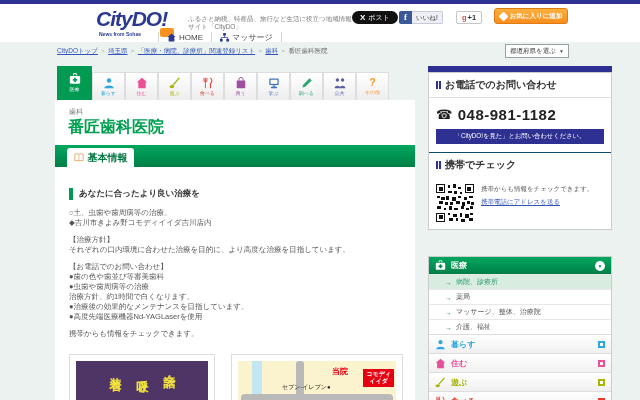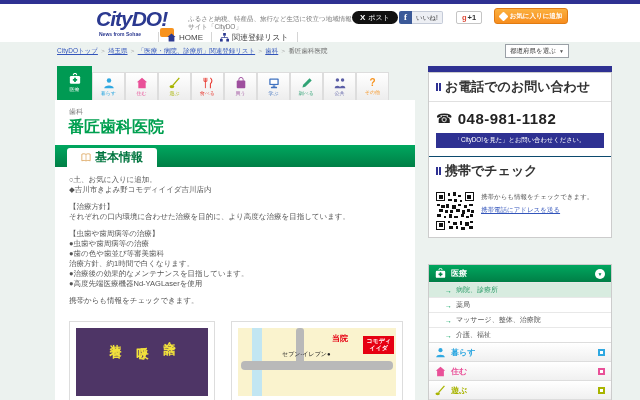--- a/index.html
+++ b/index.html
@@ -44,21 +44,21 @@
   .tab svg { width:12px; height:12px; display:block; }
   .tab.active { width:35px; height:34px; background:#009A53; border:none; }
   .tab.active .tlbl, .tab.active svg { color:#fff; }
   .tc1{color:#2FA8E1}.tc2{color:#E95098}.tc3{color:#A8B400}.tc4{color:#E8382F}.tc5{color:#9E4F9E}.tc6{color:#3F72C0}.tc7{color:#30A375}.tc8{color:#5B5EA6}.tc9{color:#F7931E}
 
   
   .main-card { position:absolute; left:55px; top:58px; width:360px; height:300px; background:#fff; overflow:hidden; }
   .cat-label { margin:7px 0 0 14px; font-size:7px; color:#777; }
   .page-title { margin:0 0 0 13px; font-size:16px; font-weight:bold; color:#00A050; }
   .info-bar { margin-top:7px; height:22px; background:linear-gradient(#00A75F,#007F46); position:relative; }
-  .info-tab { position:absolute; left:12px; top:3px; width:90px; height:19px; background:#fff; border-radius:3px 3px 0 0; display:flex; align-items:center; justify-content:center; gap:4px; font-size:12px; font-weight:bold; color:#00753F; cursor:pointer; }
+  .info-tab { position:absolute; left:12px; top:3px; width:67px; height:19px; background:#fff; border-radius:3px 3px 0 0; display:flex; align-items:center; justify-content:center; gap:4px; font-size:10px; font-weight:bold; color:#00753F; cursor:pointer; }
   .sec-heading { margin:21px 14px 0 14px; border-left:4px solid #009A53; padding-left:6px; font-size:8.5px; font-weight:bold; color:#333; }
   .body-lines { margin:8px 14px 0 14px; font-size:7.5px; color:#555; }
   .bl { min-height:10px; line-height:10px; }
   .bl:empty { min-height:7px; }
   .img-row { margin:15px 0 0 14px; display:flex; gap:16px; }
   .img-card { background:#fff; border:1px solid #DDD; padding:6px; }
   .poster { width:132px; height:68px; background:#4E3566; position:relative; display:flex; flex-direction:row-reverse; justify-content:center; gap:10px; padding-top:3px; overflow:hidden; }
   .poster span { writing-mode:vertical-rl; color:#F2E23C; font-weight:bold; font-size:12px; letter-spacing:2px; }
   .poster span:nth-child(2){ margin-top:6px; } .poster span:nth-child(3){ margin-top:3px; }
   .mapbox { width:158px; height:68px; background:#FAF3CE; position:relative; overflow:hidden; }
@@ -66,21 +66,21 @@
   .road-v { position:absolute; left:58px; top:0; width:8px; height:36px; background:#B9B9B9; border-radius:3px; }
   .road-h { position:absolute; left:3px; top:33px; width:152px; height:9px; background:#B9B9B9; border-radius:4px; }
   .clinic-lbl { position:absolute; right:48px; top:5px; color:#E60012; font-weight:bold; font-size:8px; }
   .store-box { position:absolute; right:2px; top:8px; background:#E60012; color:#fff; font-size:6px; font-weight:bold; line-height:7px; padding:2px 3px; text-align:center; }
   .conv-lbl { position:absolute; left:44px; top:22px; font-size:6px; color:#222; }
 
   
   .sidebar { position:absolute; left:428px; top:24px; width:184px; }
   .side-strip { height:6px; background:#2E3192; }
   .side-box { border:1px solid #CCC; background:#fff; }
-  .box-hd { padding:5px 7px; border-bottom:1px solid #E0E0E0; font-size:13px; font-weight:bold; color:#333; display:flex; align-items:center; }
+  .box-hd { padding:5px 7px; border-bottom:1px solid #E0E0E0; font-size:10px; font-weight:bold; color:#333; display:flex; align-items:center; }
   .dbar { width:2px; height:8px; background:#2E3192; box-shadow:3px 0 0 #2E3192; margin-right:7px; }
   .phone-row { padding:8px 7px 6px 7px; display:flex; align-items:center; gap:5px; font-size:15px; font-weight:bold; color:#222; letter-spacing:.5px; }
   .phone-ico { font-size:13px; font-weight:normal; }
   .phone-note { margin:0 7px 8px 7px; background:#2E3192; color:#fff; font-size:6.3px; padding:3px 4px; text-align:center; }
   .qr-row { padding:7px; display:flex; gap:7px; border-top:none; }
   .qr { width:38px; height:38px; flex:none; }
   .qr-text { font-size:6.5px; color:#555; line-height:9px; }
   .qr-link { display:inline-block; margin-top:4px; color:#3355BB; text-decoration:underline; cursor:pointer; }
   .menu-box { margin-top:26px; border:1px solid #CCC; background:#fff; }
   .menu-hd { height:17px; background:linear-gradient(#00A75F,#007F46); color:#fff; display:flex; align-items:center; gap:5px; padding:0 6px; font-size:8px; font-weight:bold; cursor:pointer; }
@@ -134,21 +134,21 @@
         <span>HOME</span>
       </a>
       <span class="vline"></span>
       <a>
         <svg width="9" height="9" viewBox="0 0 10 10">
             <rect x="3.5" y="0" width="3" height="3" fill="#2B3990"></rect>
             <rect x="0" y="6.5" width="3" height="3" fill="#2B3990"></rect>
             <rect x="7" y="6.5" width="3" height="3" fill="#2B3990"></rect>
             <path d="M5 3 V5 M1.5 6.5 V5 H8.5 V6.5" stroke="#2B3990" stroke-width="0.8" fill="none"></path>
           </svg>
-        <span>関連登録リスト</span>
+        <span>マッサージ</span>
       </a>
       <span class="vline"></span>
     </div>
   </div>
 
   <div class="zone">
 
     <div class="crumbs">
       <span class="lnk">CityDOトップ</span>
       <span>＞</span>
@@ -247,31 +247,32 @@
       <div class="info-bar">
         <div class="info-tab">
           <svg width="10" height="9" viewBox="0 0 12 10">
               <path d="M1 1 C3 0.2 5 0.5 6 1.4 C7 0.5 9 0.2 11 1 V9 C9 8.2 7 8.5 6 9.2 C5 8.5 3 8.2 1 9 Z" fill="#fff" stroke="#D89A4A" stroke-width="0.9"></path>
               <path d="M6 1.4 V9.2" stroke="#D89A4A" stroke-width="0.7"></path>
             </svg>
           <span>基本情報</span>
         </div>
       </div>
 
+      <div class="sec-heading">あなたに合ったより良い治療を</div>
 
       <div class="body-lines">
-        <div class="bl">○土、お気に入りに追加。</div>
+        <div class="bl">○土、虫歯や歯周病等の治療。</div>
         <div class="bl">◆吉川市きよみ野コモディイイダ吉川店内</div>
         <div class="bl"></div>
         <div class="bl">【治療方針】</div>
         <div class="bl">それぞれの口内環境に合わせた治療を目的に、より高度な治療を目指しています。</div>
         <div class="bl"></div>
-        <div class="bl">【虫歯や歯周病等の治療】</div>
+        <div class="bl">【お電話でのお問い合わせ】</div>
+        <div class="bl">●歯の色や歯並び等審美歯科</div>
         <div class="bl">●虫歯や歯周病等の治療</div>
-        <div class="bl">●歯の色や歯並び等審美歯科</div>
         <div class="bl">治療方針、約1時間で白くなります。</div>
         <div class="bl">●治療後の効果的なメンテナンスを目指しています。</div>
         <div class="bl">●高度先端医療機器Nd-YAGLaserを使用</div>
         <div class="bl"></div>
         <div class="bl">携帯からも情報をチェックできます。</div>
       </div>
 
       <div class="img-row">
         <div class="img-card">
           <div class="poster">

